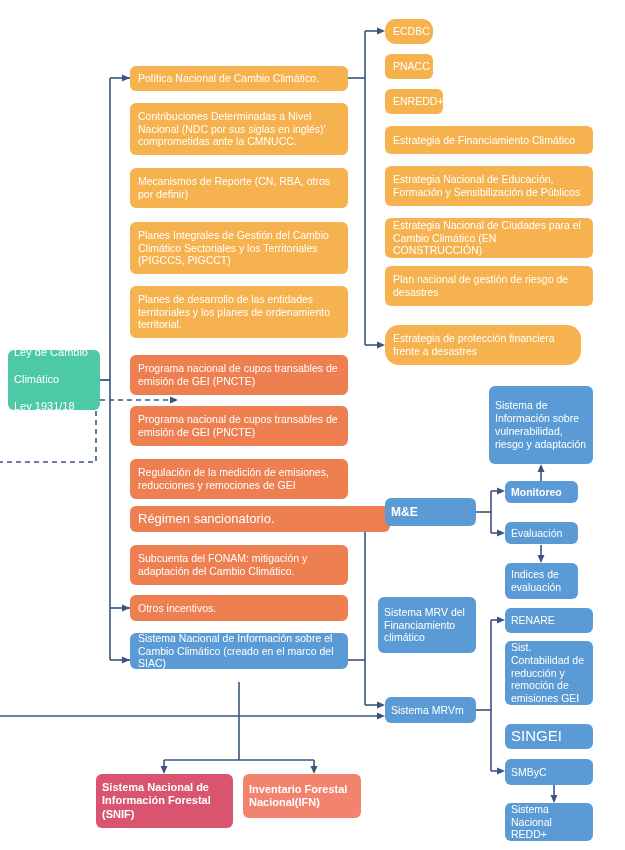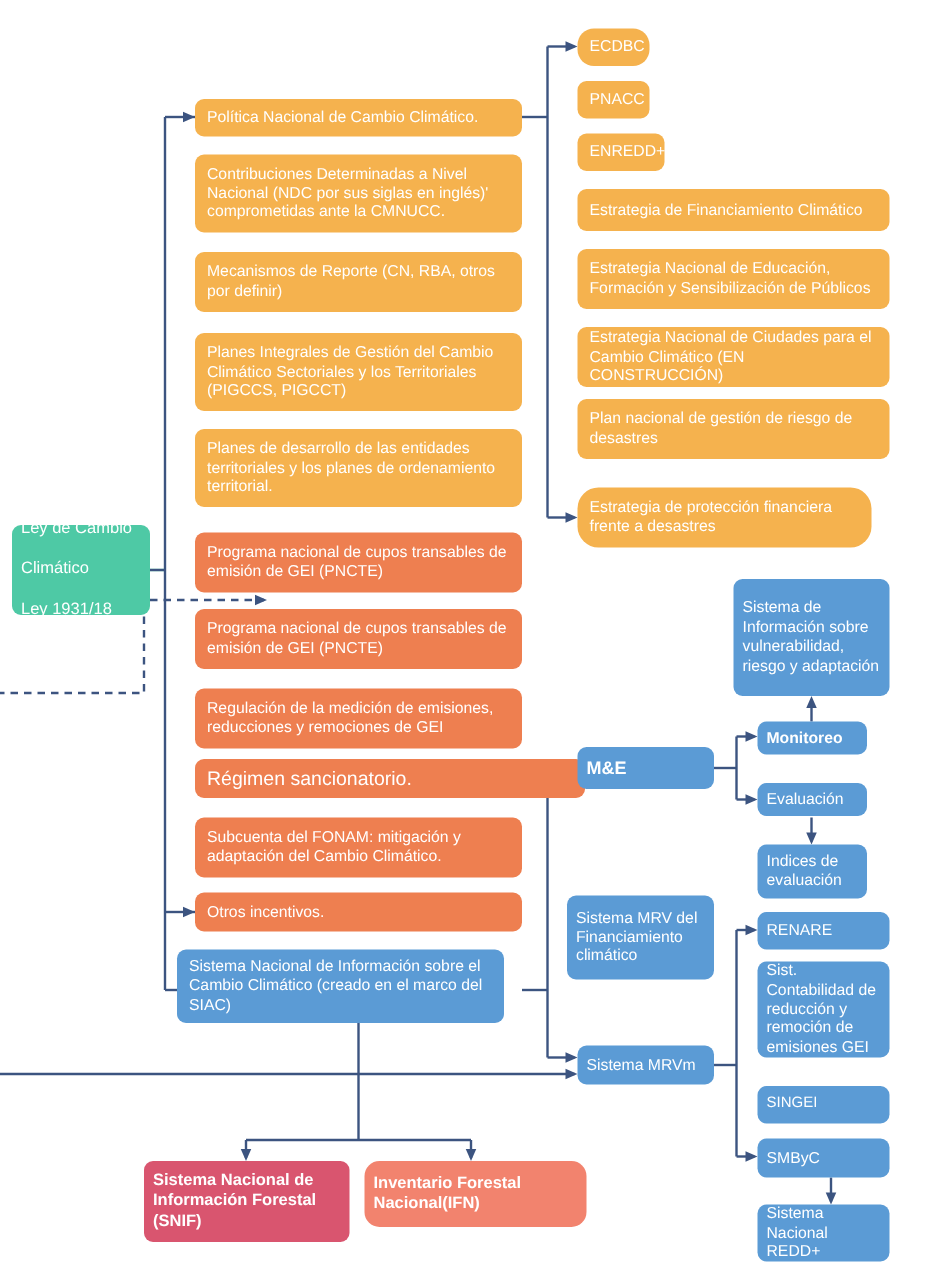--- a/index.html
+++ b/index.html
@@ -193,21 +193,21 @@
   </div>
 
   <div class="node c-orange n-left" style="left:130px; top:545px; width:218px; height:40px; font-size:10.5px;">
     <span>Subcuenta del FONAM: mitigación y adaptación del Cambio Climático.</span>
   </div>
 
   <div class="node c-orange n-left" style="left:130px; top:595px; width:218px; height:26px; font-size:10.5px;">
     <span>Otros incentivos.</span>
   </div>
 
-  <div class="node c-blue n-left" style="left:118px; top:633px; width:218px; height:49px; font-size:10.5px;">
+  <div class="node c-blue n-left" style="left:130px; top:633px; width:218px; height:36px; font-size:10.5px;">
     <span>Sistema Nacional de Información sobre el Cambio Climático (creado en el marco del SIAC)</span>
   </div>
 
   <div class="node c-yellow n-left" style="left:385px; top:19px; width:48px; height:25px; font-size:10.5px;border-radius:11px;">
     <span>ECDBC</span>
   </div>
 
   <div class="node c-yellow n-left" style="left:385px; top:54px; width:48px; height:25px; font-size:10.5px;">
     <span>PNACC</span>
   </div>
@@ -265,33 +265,33 @@
   </div>
 
   <div class="node c-blue n-center" style="left:505px; top:608px; width:88px; height:25px; font-size:10.5px;">
     <span>RENARE</span>
   </div>
 
   <div class="node c-blue n-center" style="left:505px; top:641px; width:88px; height:64px; font-size:10.5px;">
     <span>Sist. Contabilidad de reducción y remoción de emisiones GEI</span>
   </div>
 
-  <div class="node c-blue n-center" style="left:505px; top:724px; width:88px; height:25px; font-size:10px;">
+  <div class="node c-blue n-center" style="left:505px; top:724px; width:88px; height:25px; font-size:15px;">
     <span>SINGEI</span>
   </div>
 
   <div class="node c-blue n-center" style="left:505px; top:759px; width:88px; height:26px; font-size:10.5px;">
     <span>SMByC</span>
   </div>
 
   <div class="node c-blue n-center" style="left:505px; top:803px; width:88px; height:38px; font-size:10.5px;">
     <span>Sistema Nacional REDD+</span>
   </div>
 
   <div class="node c-pink n-center bold" style="left:96px; top:774px; width:137px; height:54px; font-size:11px;">
     <span>Sistema Nacional de Información Forestal (SNIF)</span>
   </div>
 
-  <div class="node c-salmon n-center bold" style="left:243px; top:774px; width:148px; height:44px; font-size:11px;border-radius:10px;">
+  <div class="node c-salmon n-center bold" style="left:243px; top:774px; width:118px; height:44px; font-size:11px;">
     <span>Inventario Forestal Nacional(IFN)</span>
   </div>
 
 </div>
 
 </body></html>

